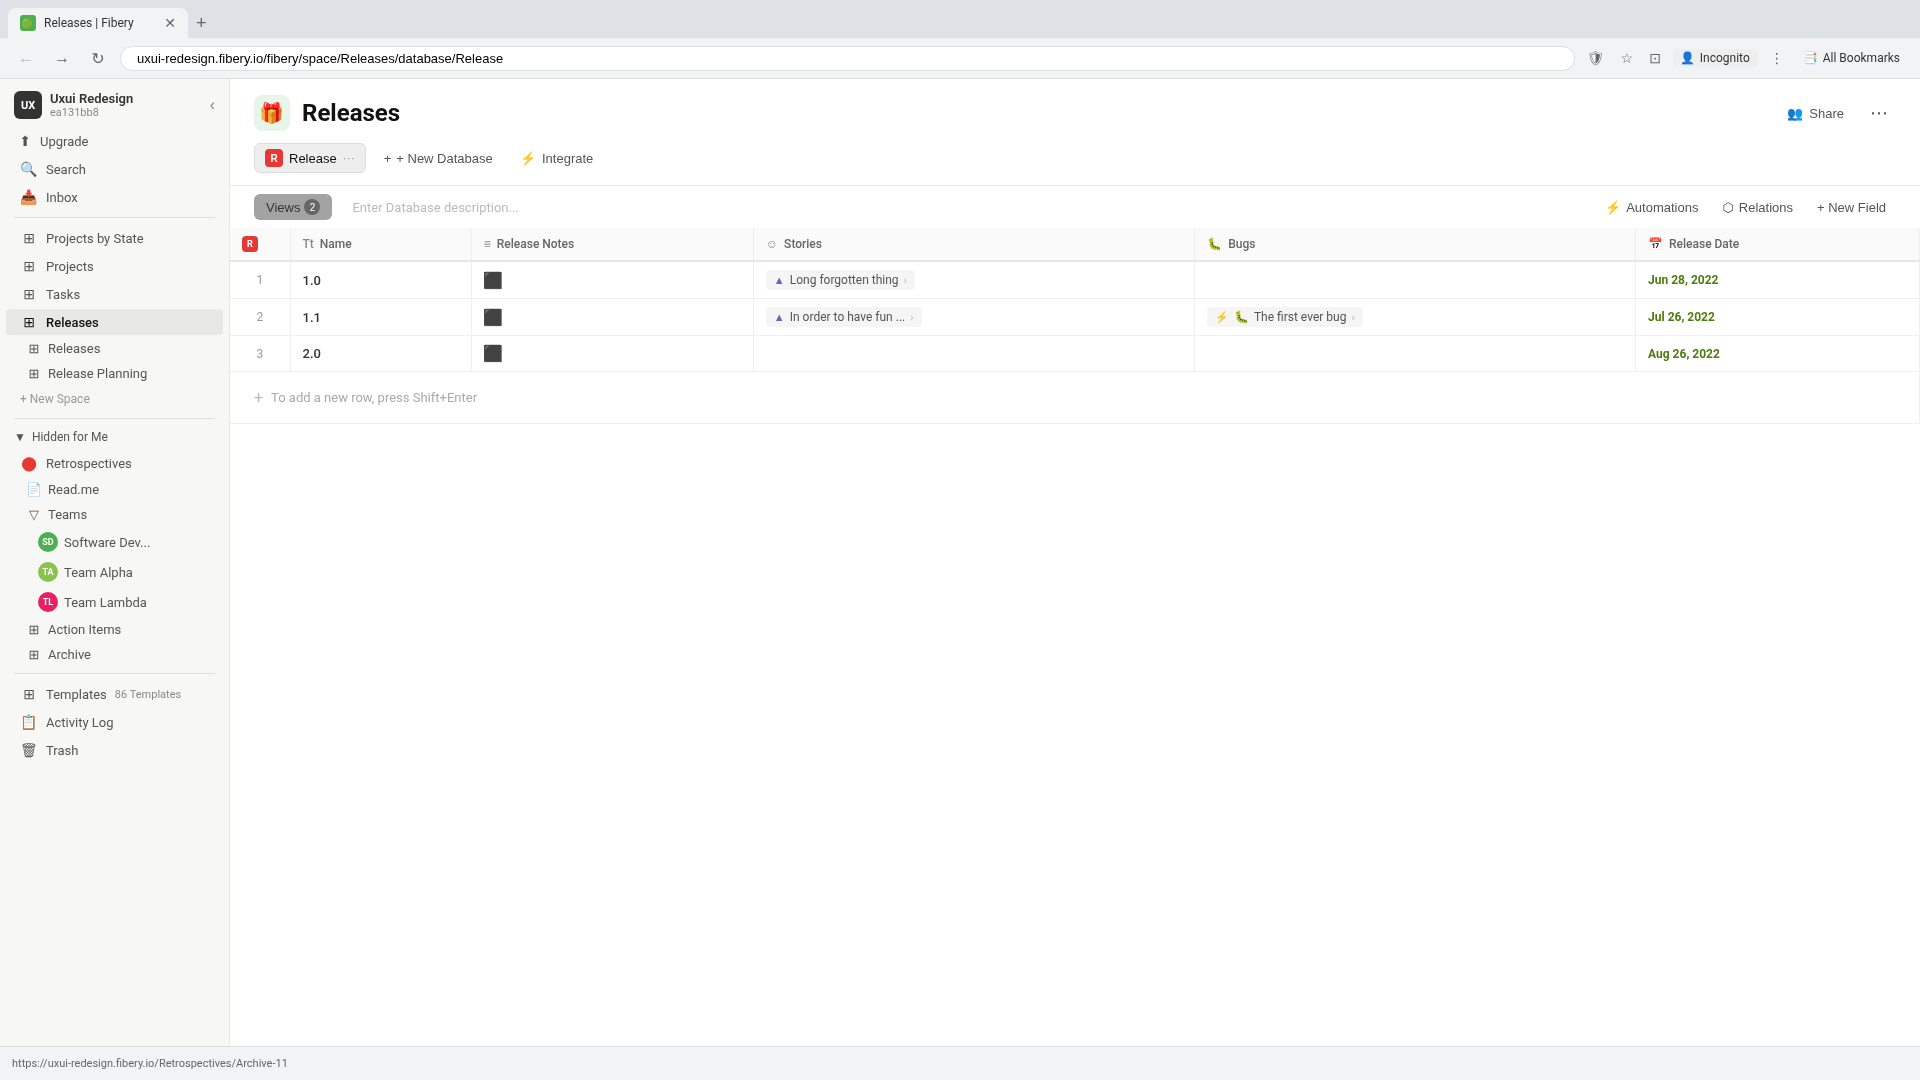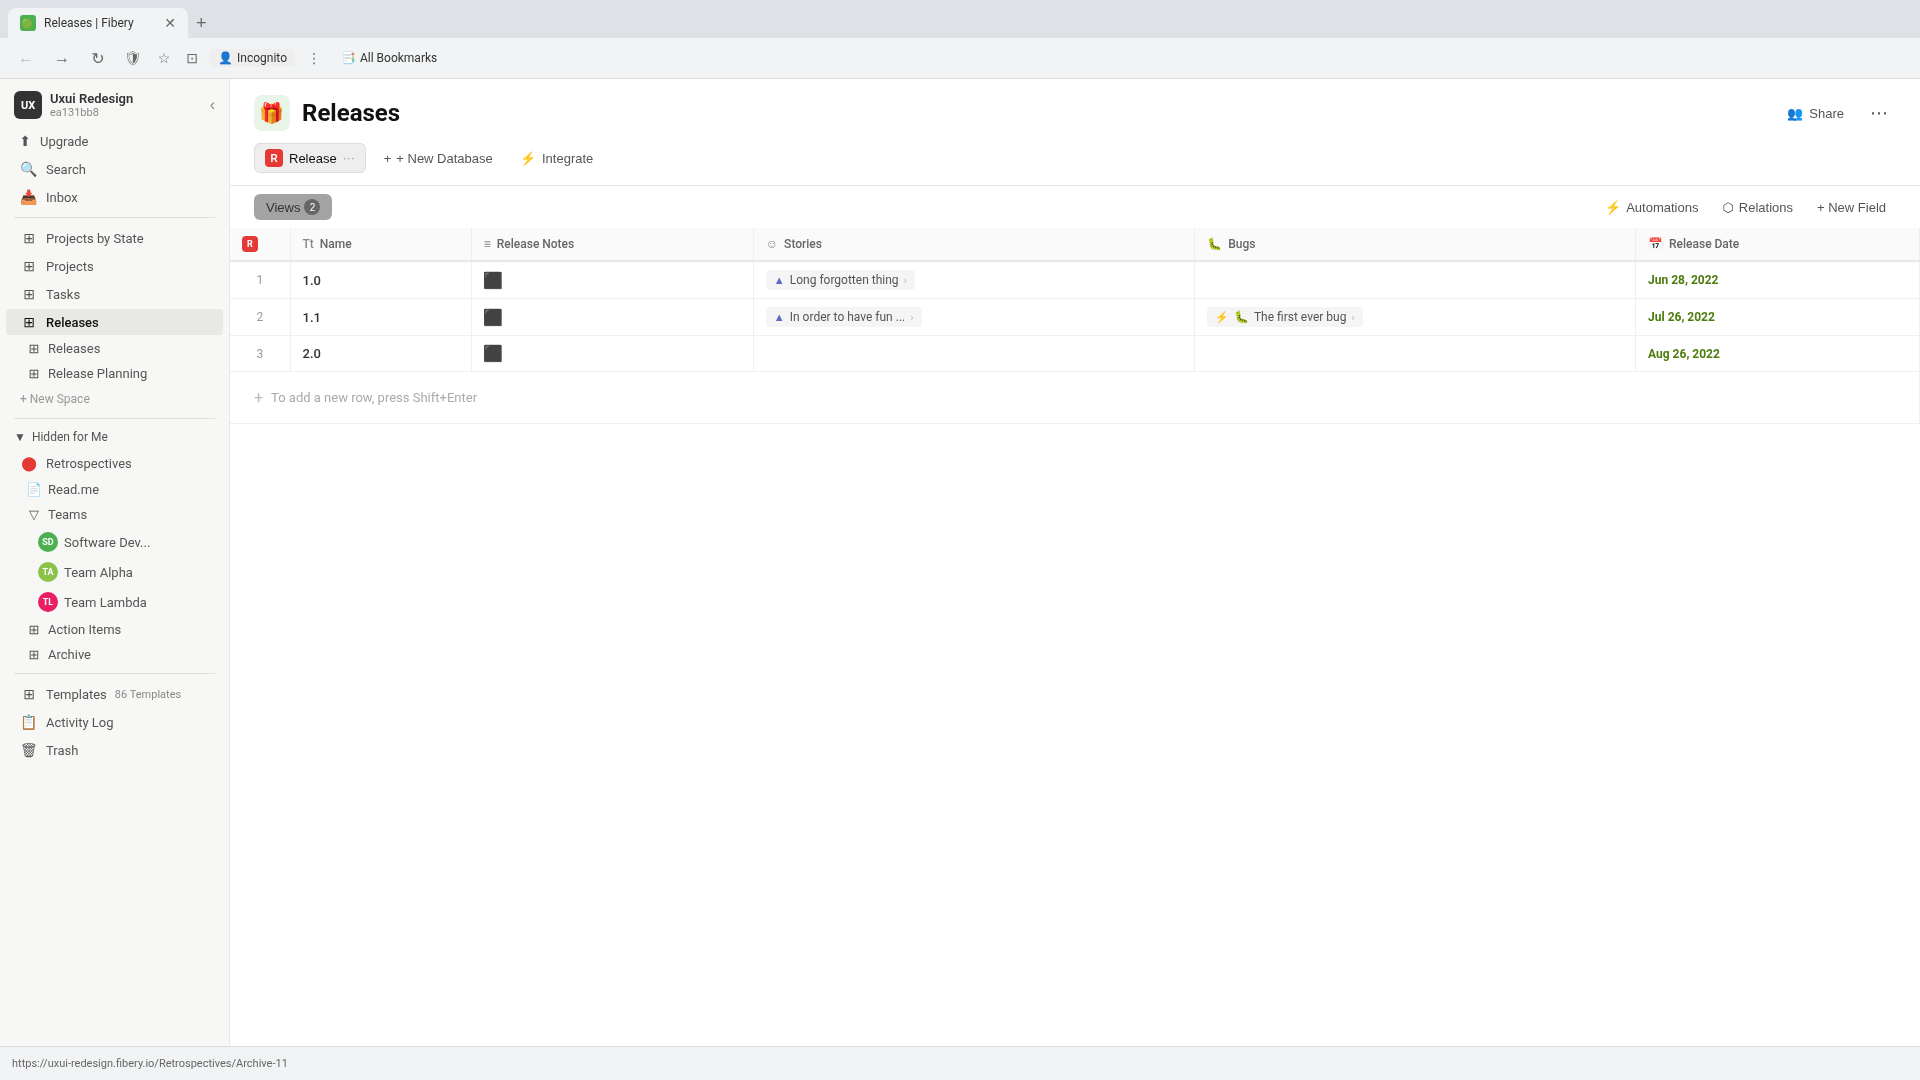--- a/index.html
+++ b/index.html
@@ -112,20 +112,23 @@
       <span class="favicon">🟢</span>
       <span>Releases | Fibery</span>
       <span class="close-tab">✕</span>
     </div>
     <button class="browser-tab-new">+</button>
   </div>
   <div class="browser-controls">
     <button class="nav-btn disabled">←</button>
     <button class="nav-btn">→</button>
     <button class="nav-btn">↻</button>
+    <div class="address-bar">
+      <input type="text" value="uxui-redesign.fibery.io/fibery/space/Releases/database/Release" style="">
+    </div>
     <button class="browser-action-btn">🛡</button>
     <button class="browser-action-btn">☆</button>
     <button class="browser-action-btn">⊡</button>
     <div style="display:flex;align-items:center;gap:4px;padding:2px 8px;background:#eee;border-radius:4px;font-size:12px;cursor:pointer;">
       <span>👤</span>
       <span>Incognito</span>
     </div>
     <button class="browser-action-btn">⋮</button>
     <div style="display:flex;align-items:center;gap:4px;font-size:12px;padding:2px 8px;">
       <span>📑</span>
@@ -284,20 +287,23 @@
         <span>⚡</span>
         <span>Integrate</span>
       </button>
     </div>
 
     <div class="db-toolbar">
       <button class="views-btn">
         <span>Views</span>
         <div class="views-count">2</div>
       </button>
+      <div class="db-description">
+        <span style="color:#bbb;">Enter Database description...</span>
+      </div>
       <div class="db-actions">
         <button class="db-action-btn">
           <span>⚡</span>
           <span>Automations</span>
         </button>
         <button class="db-action-btn">
           <span>⬡</span>
           <span>Relations</span>
         </button>
         <button class="db-action-btn">

